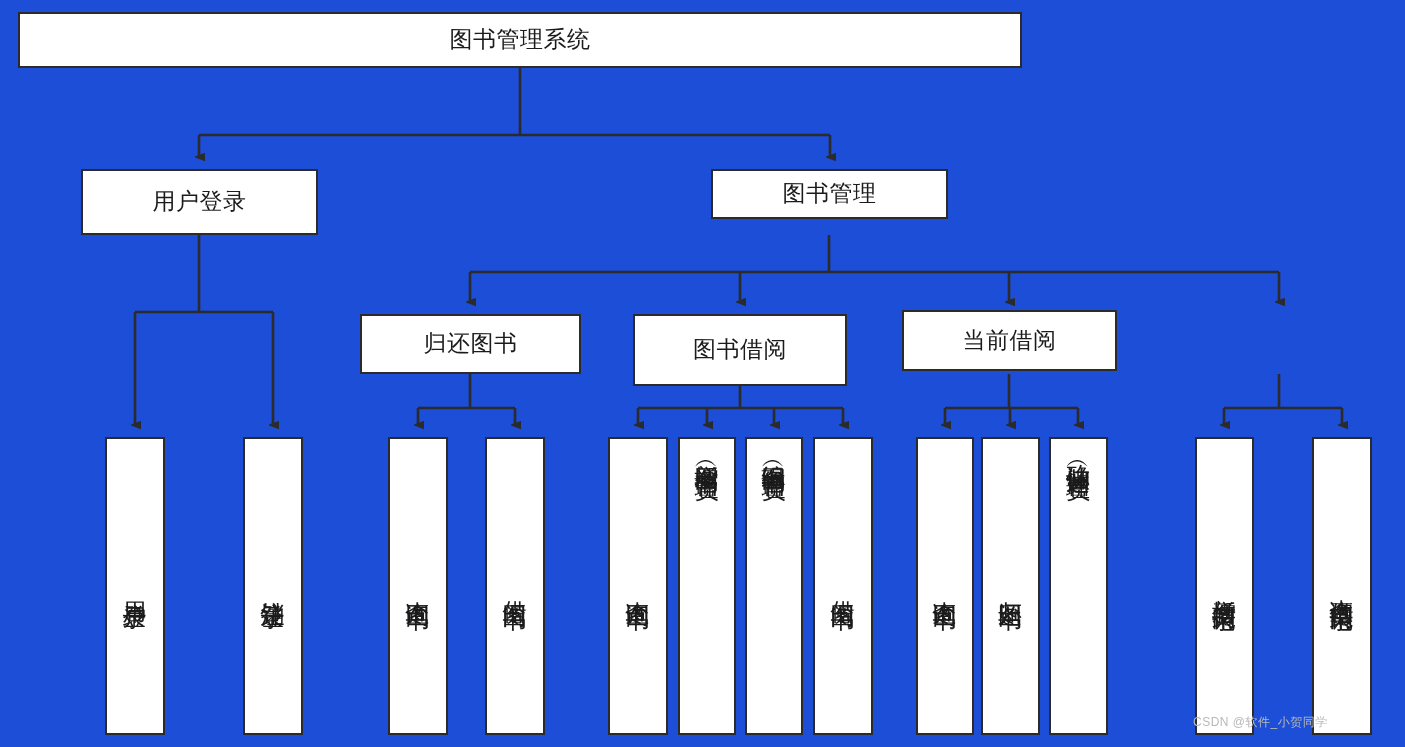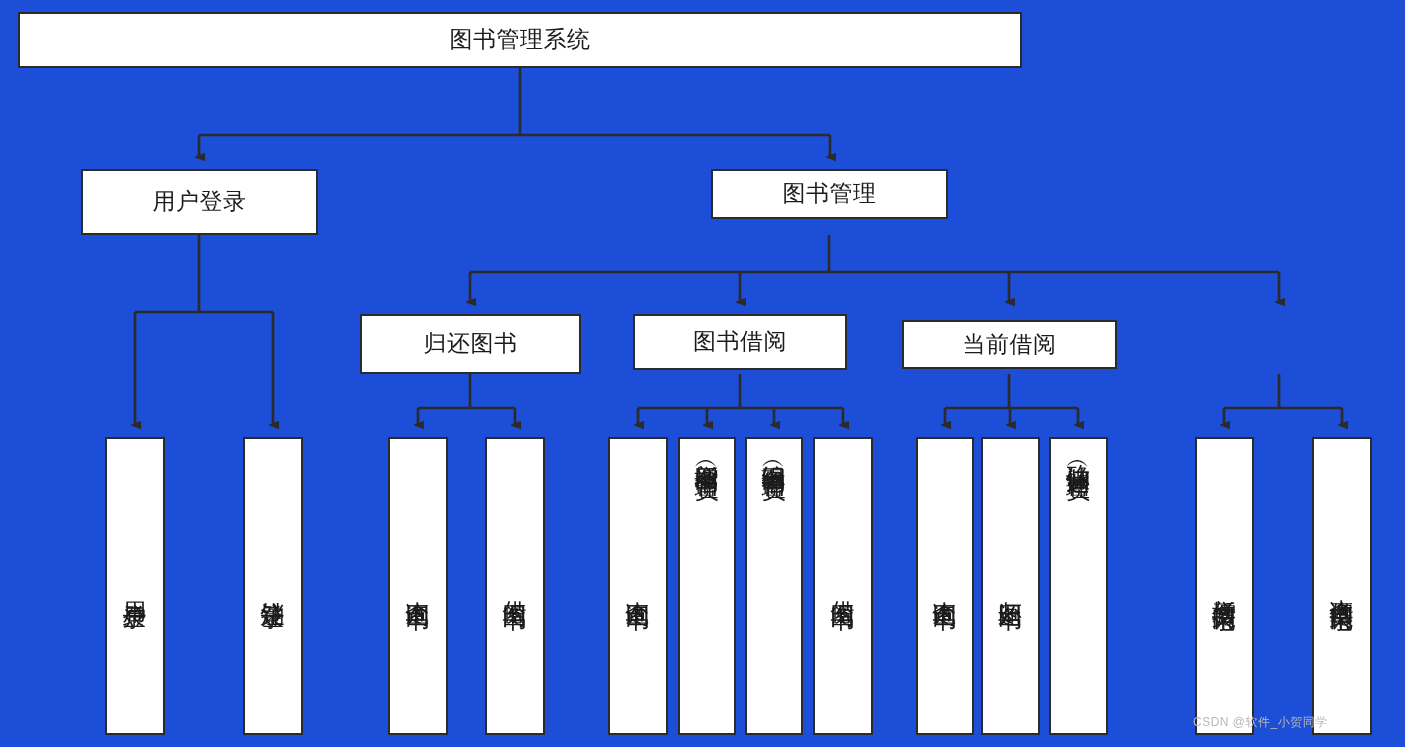--- a/index.html
+++ b/index.html
@@ -140,24 +140,24 @@
   <div class="node horiz" style="left:81px; top:169px; width:237px; height:66px;">
     <span class="label">用户登录</span>
   </div>
   <div class="node horiz" style="left:711px; top:169px; width:237px; height:50px;">
     <span class="label">图书管理</span>
   </div>
 
   <div class="node horiz" style="left:360px; top:314px; width:221px; height:60px;">
     <span class="label">归还图书</span>
   </div>
-  <div class="node horiz" style="left:633px; top:314px; width:214px; height:56px;">
+  <div class="node horiz" style="left:633px; top:314px; width:214px; height:72px;">
     <span class="label">图书借阅</span>
   </div>
-  <div class="node horiz" style="left:902px; top:320px; width:215px; height:49px;">
+  <div class="node horiz" style="left:902px; top:310px; width:215px; height:61px;">
     <span class="label">当前借阅</span>
   </div>
 
   <div class="node vert mid" style="left:105px; top:437px; width:60px; height:298px;">
     <span class="label">用户登录</span>
   </div>
   <div class="node vert mid" style="left:243px; top:437px; width:60px; height:298px;">
     <span class="label">注销登录</span>
   </div>
 

